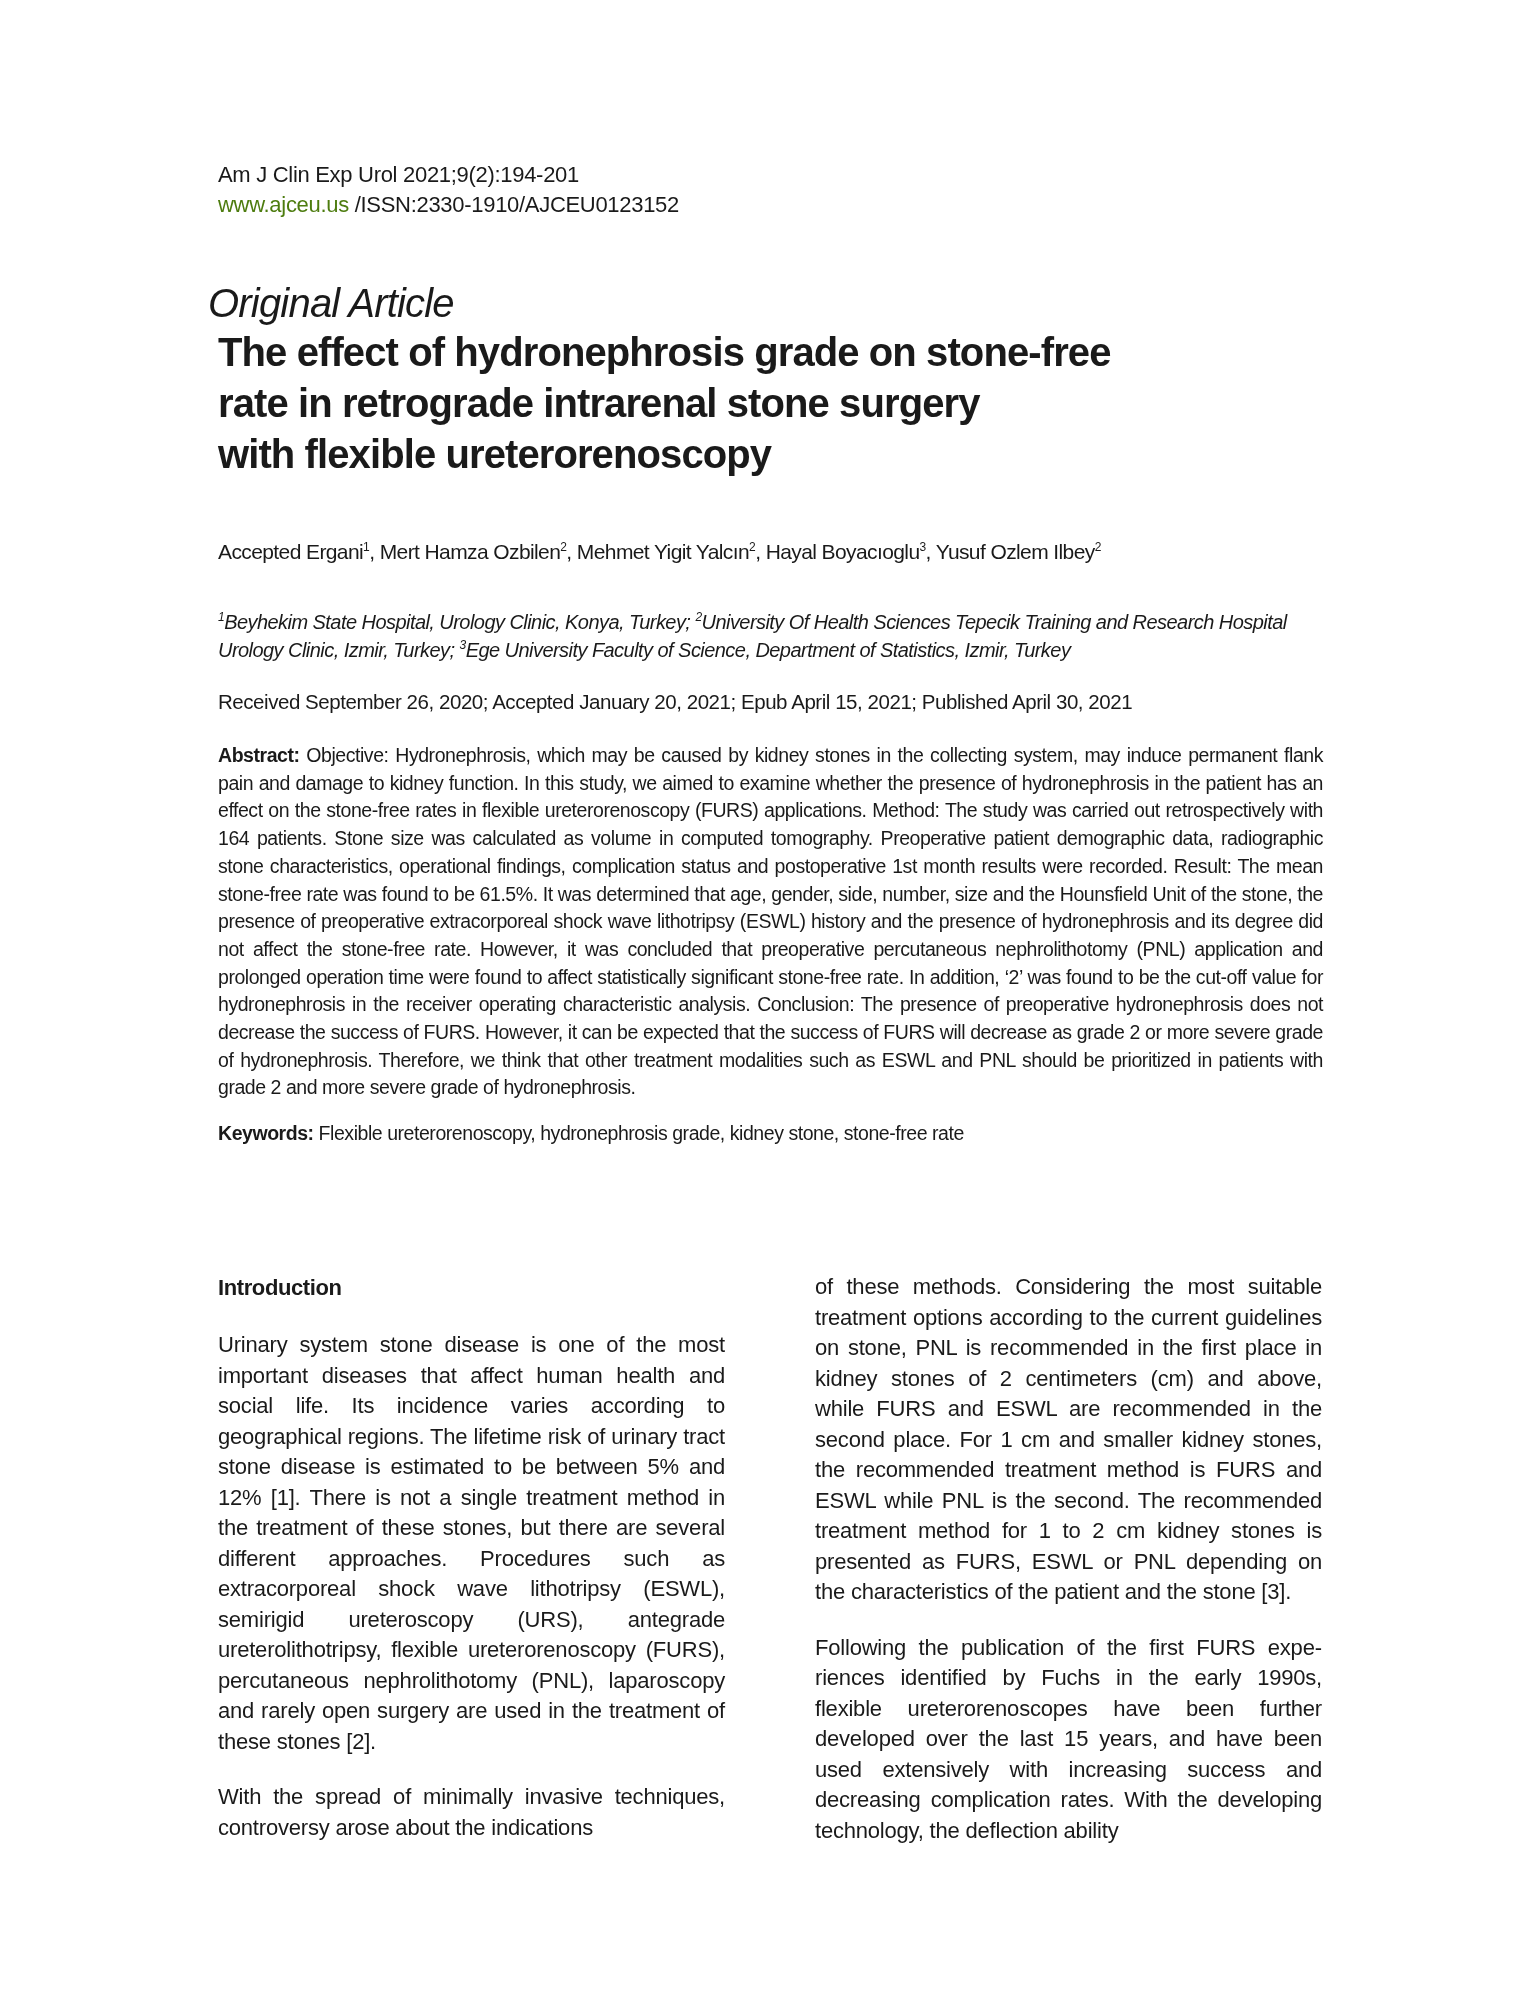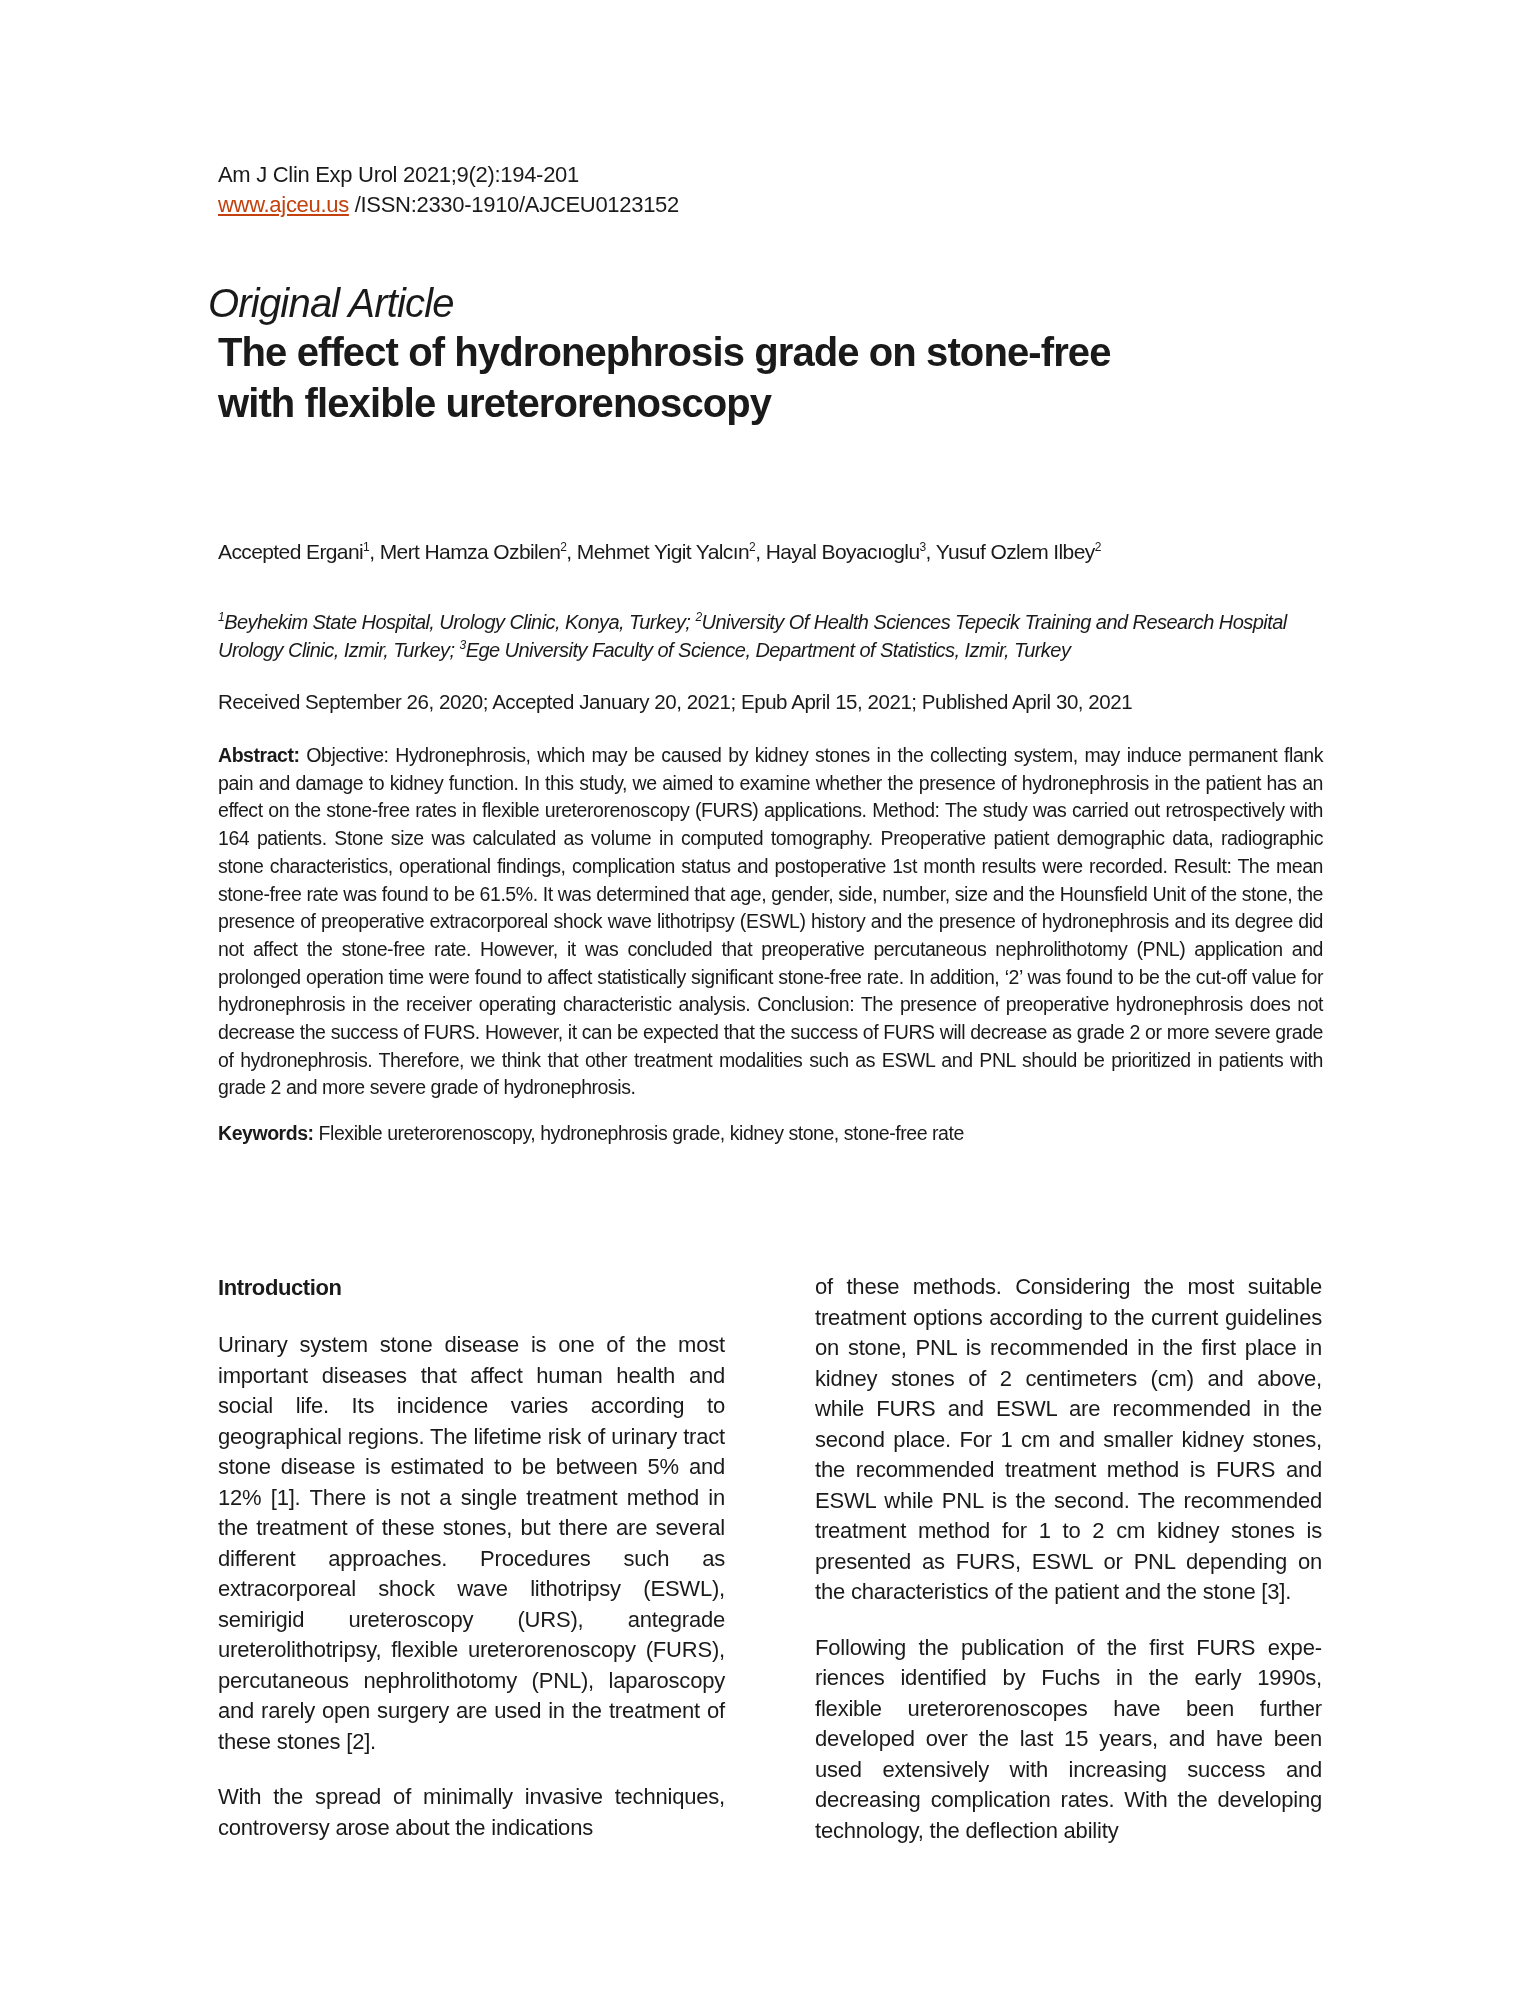--- a/index.html
+++ b/index.html
@@ -1,20 +1,20 @@
 <!DOCTYPE html>
 <html><head>
 <meta charset="utf-8">
 <style>
   html, body { margin: 0; padding: 0; background: #ffffff; }
   body { width: 1538px; height: 1992px; position: relative; overflow: hidden;
          font-family: "Liberation Sans", "DejaVu Sans", sans-serif; color: #1a1a1a; }
   .page { position: absolute; left: 0; top: 0; width: 1538px; height: 1428px; }
   .journal-ref { position: absolute; left: 218px; top: 160px; font-size: 22px; line-height: 30px; letter-spacing: -0.3px; }
-  .journal-ref a { color: #c2410c; text-decoration: underline; }
+  .journal-ref a { color: #4d7c0f; }
   .article-type { position: absolute; left: 208px; top: 280px; font-size: 40px; font-style: italic; font-weight: normal; letter-spacing: -0.8px; line-height: 46px; }
   .article-title { position: absolute; left: 218px; top: 327px; width: 1000px; margin: 0; font-size: 40px; font-weight: bold; line-height: 51px; letter-spacing: -0.9px; }
   .authors { position: absolute; left: 218px; top: 537px; font-size: 21px; letter-spacing: -0.6px; line-height: 30px; }
   .authors sup, .affil sup { font-size: 12px; vertical-align: super; line-height: 0; }
   .affil { position: absolute; left: 218px; top: 608px; width: 1105px; font-size: 20px; font-style: italic; line-height: 28px; letter-spacing: -0.55px; }
   .dates { position: absolute; left: 218px; top: 688px; font-size: 20.5px; letter-spacing: -0.45px; line-height: 28px; }
   .abstract { position: absolute; left: 218px; top: 742px; width: 1105px; font-size: 19.5px; line-height: 27.7px; text-align: justify; letter-spacing: -0.45px; }
   .abstract .lbl, .keywords .lbl { font-weight: bold; }
   .keywords { position: absolute; left: 218px; top: 1119px; font-size: 19.5px; line-height: 28px; letter-spacing: -0.45px; }
   .col { position: absolute; width: 507px; font-size: 22px; line-height: 30.5px; text-align: justify; letter-spacing: -0.2px; }
@@ -33,20 +33,21 @@
     <div>
       <a>www.ajceu.us</a>
       <span>/ISSN:2330-1910/AJCEU0123152</span>
     </div>
   </div>
 
   <div class="article-type">Original Article</div>
 
   <h1 class="article-title">
     <div>The effect of hydronephrosis grade on stone-free</div>
+    <div>rate in retrograde intrarenal stone surgery</div>
     <div>with flexible ureterorenoscopy</div>
   </h1>
 
   <div class="authors">
     <span>Accepted Ergani</span><sup>1</sup>,
     <span>Mert Hamza Ozbilen</span><sup>2</sup>,
     <span>Mehmet Yigit Yalcın</span><sup>2</sup>,
     <span>Hayal Boyacıoglu</span><sup>3</sup>,
     <span>Yusuf Ozlem Ilbey</span><sup>2</sup>
   </div>

